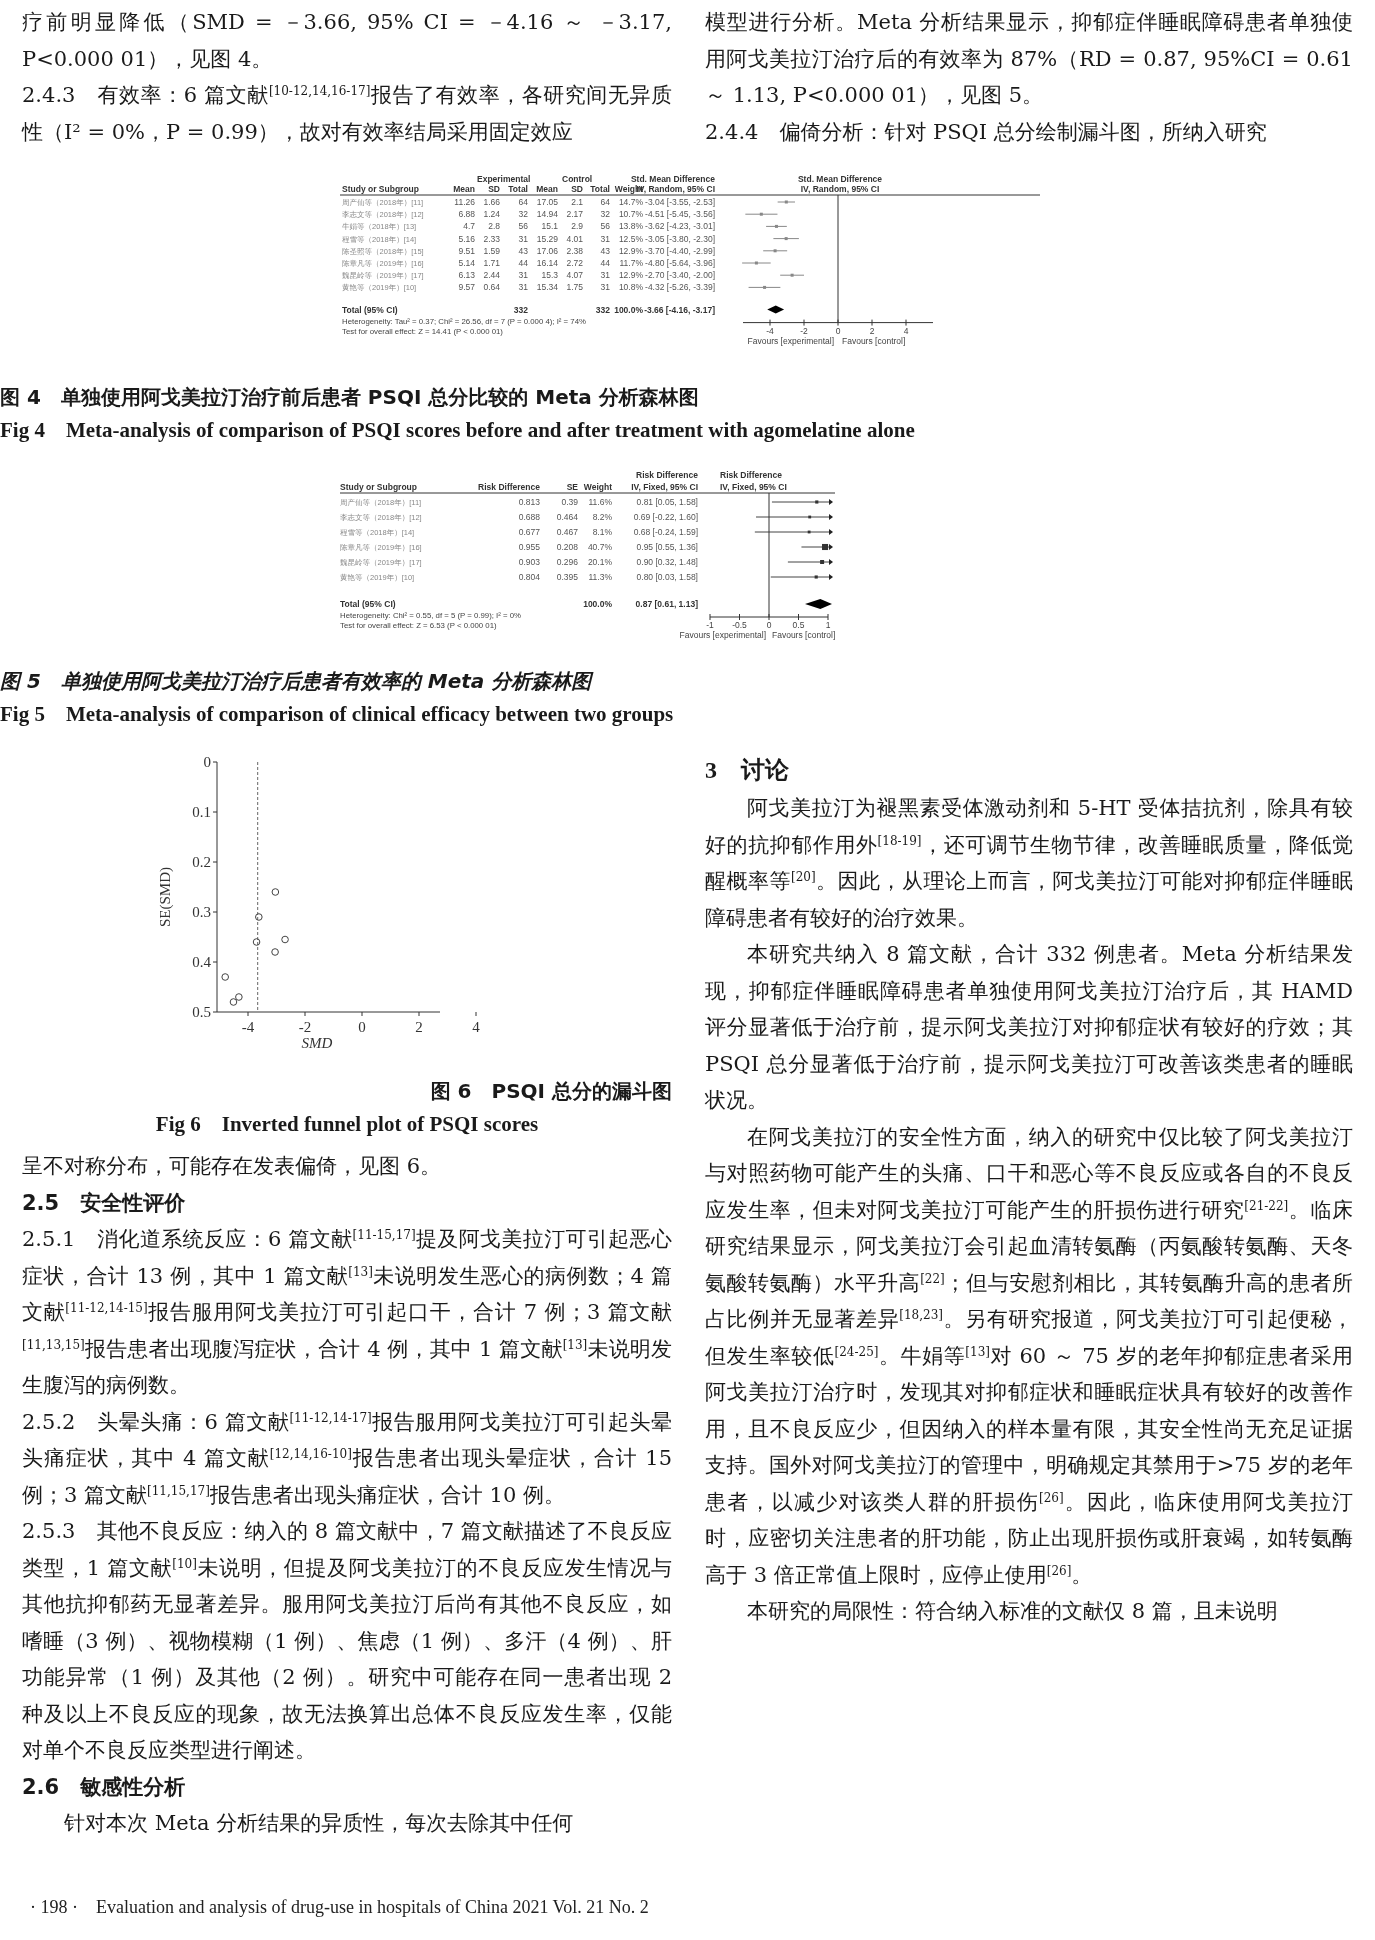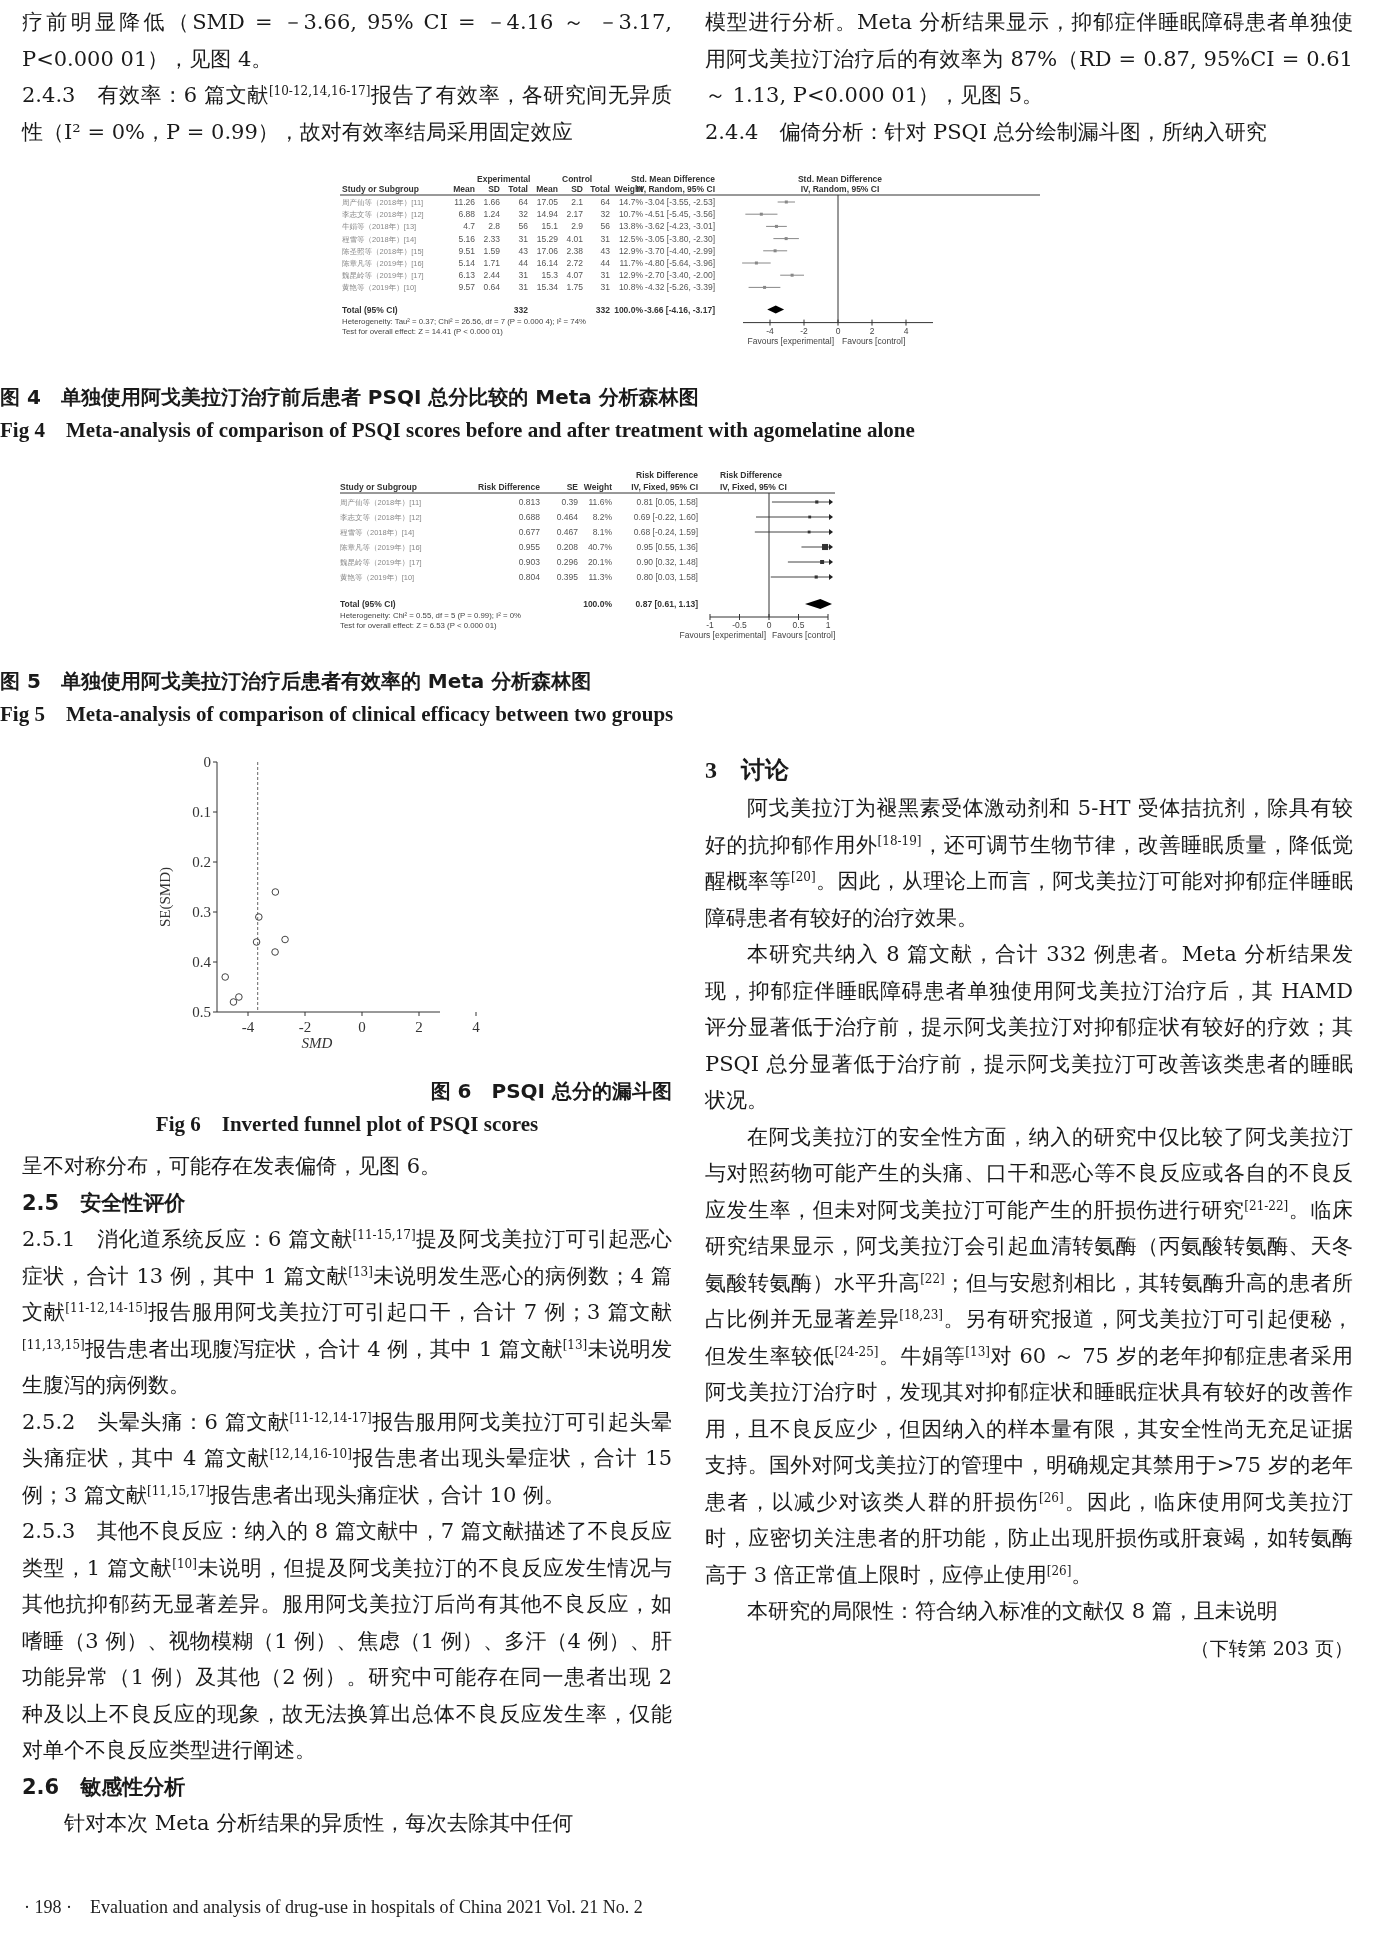--- a/index.html
+++ b/index.html
@@ -238,21 +238,21 @@
     <text x="399.5" y="162" font-size="8.5" fill="#444" text-anchor="middle">-0.5</text>
     <line x1="429" y1="148" x2="429" y2="154" stroke="#333"></line>
     <text x="429" y="162" font-size="8.5" fill="#444" text-anchor="middle">0</text>
     <line x1="458.5" y1="148" x2="458.5" y2="154" stroke="#333"></line>
     <text x="458.5" y="162" font-size="8.5" fill="#444" text-anchor="middle">0.5</text>
     <line x1="488" y1="148" x2="488" y2="154" stroke="#333"></line>
     <text x="488" y="162" font-size="8.5" fill="#444" text-anchor="middle">1</text>
     <text x="426" y="172" font-size="8.5" fill="#444" text-anchor="end">Favours [experimental]</text>
     <text x="432" y="172" font-size="8.5" fill="#444" text-anchor="start">Favours [control]</text>
   </svg>
-<div class="caption cap-cn" style="top:668px;">图 5　单独使用阿戈美拉汀治疗后患者有效率的 Meta 分析森林图</div>
+<div class="caption cap-cn" style="top:668px;font-style:italic;">图 5　单独使用阿戈美拉汀治疗后患者有效率的 Meta 分析森林图</div>
 <div class="caption cap-en" style="top:700px;">Fig 5　Meta-analysis of comparison of clinical efficacy between two groups</div>
 
 <svg class="fig-svg" id="fig6" style="left:150px; top:750px;" width="400" height="320" viewBox="0 0 400 320">
     <line x1="67" y1="12" x2="67" y2="262" stroke="#333" stroke-width="1"></line>
     <line x1="67" y1="262" x2="290" y2="262" stroke="#333" stroke-width="1"></line>
     <line x1="63" y1="12" x2="67" y2="12" stroke="#333"></line>
     <text x="61" y="17" font-size="15" font-family="Liberation Serif, serif" fill="#333" text-anchor="end">0</text>
     <line x1="63" y1="62" x2="67" y2="62" stroke="#333"></line>
     <text x="61" y="67" font-size="15" font-family="Liberation Serif, serif" fill="#333" text-anchor="end">0.1</text>
     <line x1="63" y1="112" x2="67" y2="112" stroke="#333"></line>
@@ -297,17 +297,16 @@
   <p class="sec-head">2.6　敏感性分析</p>
   <p class="indent">针对本次 Meta 分析结果的异质性，每次去除其中任何</p>
 </div>
 
 <div class="col col-right-bot" style="top:750px;">
   <p class="sec-head-big">3　讨论</p>
   <p class="indent"><span>阿戈美拉汀为褪黑素受体激动剂和 5-HT 受体拮抗剂，除具有较好的抗抑郁作用外</span><sup>[18-19]</sup><span>，还可调节生物节律，改善睡眠质量，降低觉醒概率等</span><sup>[20]</sup><span>。因此，从理论上而言，阿戈美拉汀可能对抑郁症伴睡眠障碍患者有较好的治疗效果。</span></p>
   <p class="indent">本研究共纳入 8 篇文献，合计 332 例患者。Meta 分析结果发现，抑郁症伴睡眠障碍患者单独使用阿戈美拉汀治疗后，其 HAMD 评分显著低于治疗前，提示阿戈美拉汀对抑郁症状有较好的疗效；其 PSQI 总分显著低于治疗前，提示阿戈美拉汀可改善该类患者的睡眠状况。</p>
   <p class="indent"><span>在阿戈美拉汀的安全性方面，纳入的研究中仅比较了阿戈美拉汀与对照药物可能产生的头痛、口干和恶心等不良反应或各自的不良反应发生率，但未对阿戈美拉汀可能产生的肝损伤进行研究</span><sup>[21-22]</sup><span>。临床研究结果显示，阿戈美拉汀会引起血清转氨酶（丙氨酸转氨酶、天冬氨酸转氨酶）水平升高</span><sup>[22]</sup><span>；但与安慰剂相比，其转氨酶升高的患者所占比例并无显著差异</span><sup>[18,23]</sup><span>。另有研究报道，阿戈美拉汀可引起便秘，但发生率较低</span><sup>[24-25]</sup><span>。牛娟等</span><sup>[13]</sup><span>对 60 ～ 75 岁的老年抑郁症患者采用阿戈美拉汀治疗时，发现其对抑郁症状和睡眠症状具有较好的改善作用，且不良反应少，但因纳入的样本量有限，其安全性尚无充足证据支持。国外对阿戈美拉汀的管理中，明确规定其禁用于&gt;75 岁的老年患者，以减少对该类人群的肝损伤</span><sup>[26]</sup><span>。因此，临床使用阿戈美拉汀时，应密切关注患者的肝功能，防止出现肝损伤或肝衰竭，如转氨酶高于 3 倍正常值上限时，应停止使用</span><sup>[26]</sup><span>。</span></p>
   <p class="indent">本研究的局限性：符合纳入标准的文献仅 8 篇，且未说明</p>
-  <p class="cont">（下转第 203 页）</p>
 </div>
 
-<div class="footer" style="left:24px;text-align:right;">· 198 ·　Evaluation and analysis of drug-use in hospitals of China 2021 Vol. 21 No. 2</div>
+<div class="footer" style="left:30px;text-align:right;">· 198 ·　Evaluation and analysis of drug-use in hospitals of China 2021 Vol. 21 No. 2</div>
 <div class="footer" style="right:22px;margin-top:44px;">中国医院用药评价与分析　2021 年第 21 卷第 2 期</div>
 
 </body></html>

